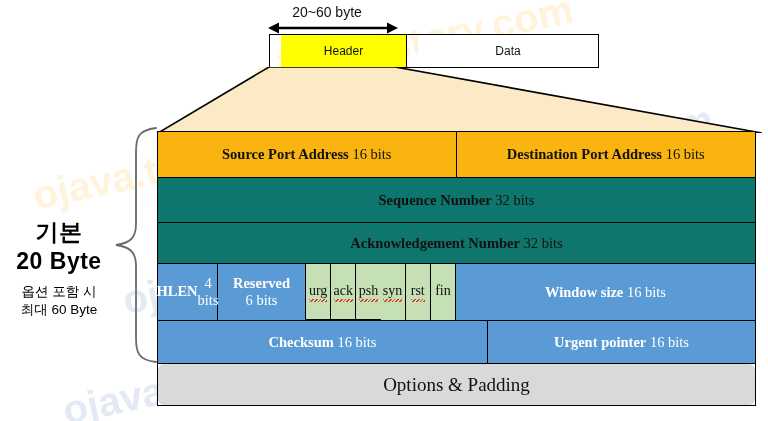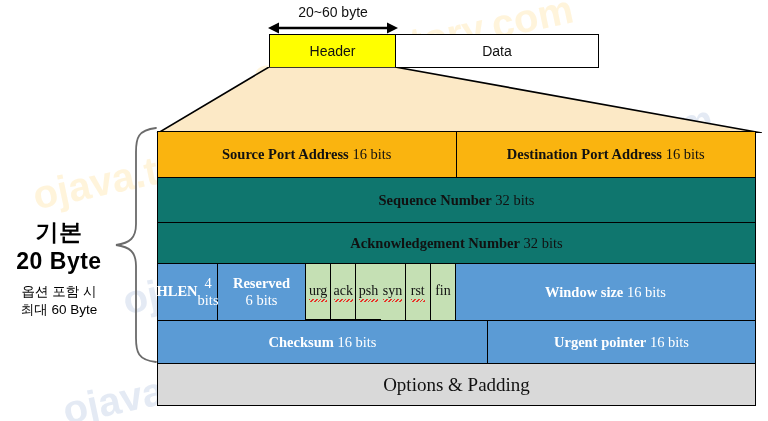--- a/index.html
+++ b/index.html
@@ -2,26 +2,26 @@
 <html><head>
 <meta charset="utf-8">
 <style>
   html,body{margin:0;padding:0;background:#ffffff;}
   body{width:768px;height:421px;position:relative;overflow:hidden;
        font-family:"Liberation Sans","DejaVu Sans",sans-serif;color:#000;}
 
   .abs{position:absolute;}
 
   
-  #dim-label{left:270px;top:4px;width:126px;text-align:center;font-size:14px;color:#111;}
+  #dim-label{left:264px;top:4px;width:126px;text-align:center;font-size:14px;color:#111;}
   #dim-arrow{left:268px;top:20px;width:130px;height:16px;}
 
   
   #packet{left:269px;top:34px;width:330px;height:34px;display:flex;border:1.6px solid #000;box-sizing:border-box;}
-  #packet .seg{display:flex;align-items:center;justify-content:center;font-size:14px;color:#111;box-sizing:border-box;}
+  #packet .seg{display:flex;align-items:center;justify-content:center;font-size:12px;color:#111;box-sizing:border-box;margin-left:11px;}
   #seg-header{width:126px;background:#FFFF00;border-right:1.6px solid #000;}
   #seg-data{flex:1;background:#ffffff;}
 
   
   #funnel{left:150px;top:67px;width:612px;height:66px;}
 
   
   #brace{left:112px;top:126px;width:46px;height:238px;}
   #left-label{left:0px;top:218px;width:118px;text-align:center;line-height:1.24;}
   #left-label .big{font-size:23px;font-weight:bold;letter-spacing:.5px;}
@@ -191,18 +191,18 @@
   <div class="row r-check">
     <div class="cell c-blue c-checksum vdiv">
       <b>Checksum</b>&nbsp;<span class="dim">16 bits</span>
     </div>
     <div class="cell c-blue c-urgent">
       <b>Urgent pointer</b>&nbsp;<span class="dim">16 bits</span>
     </div>
   </div>
 
   <div class="row r-opt">
-    <div class="cell c-gray" style="width:100%;">
+    <div class="cell c-gray" style="width:100%;border-radius:6px;">
       <span class="opt-text">Options &amp; Padding</span>
     </div>
   </div>
 
 </div>
 
 </body></html>

